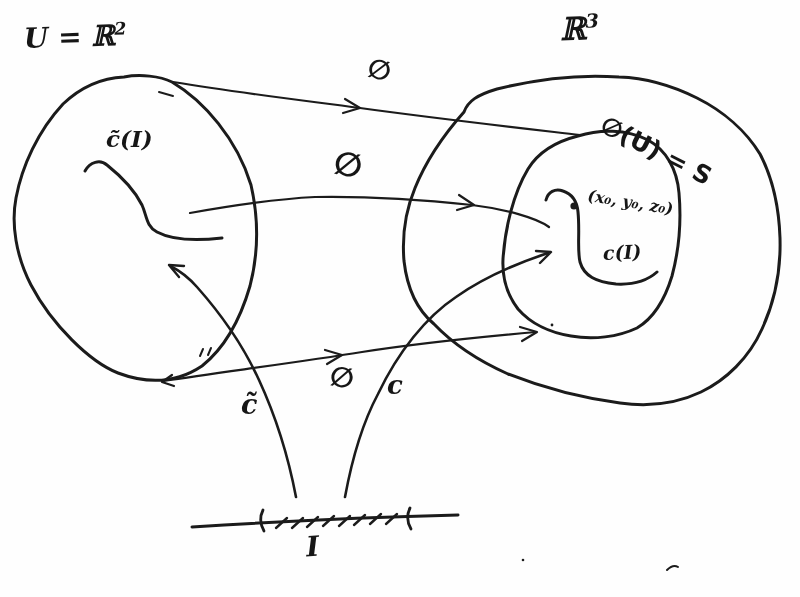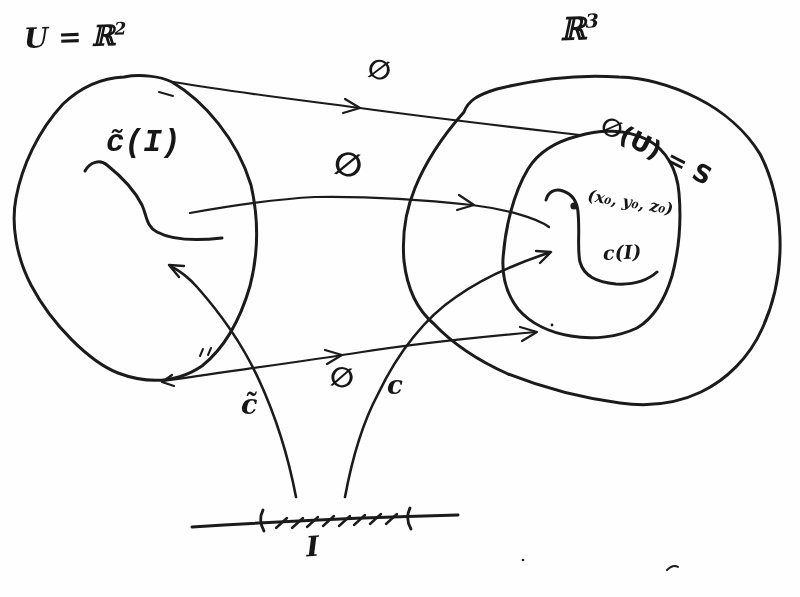--- a/index.html
+++ b/index.html
@@ -14,21 +14,21 @@
     white-space:nowrap;line-height:1;user-select:none;
   }
   .sans{font-family:"DejaVu Sans", sans-serif;font-style:normal;}
   .lbl sup{font-size:0.62em;}
   #space-left   {left:24px;  top:22px;  font-size:28px; transform:rotate(-2deg);}
   #space-right  {left:560px; top:12px;  font-size:31px; transform:rotate(-2deg);}
   #phi-top      {left:368px; top:56px;  font-size:27px; transform:rotate(14deg);}
   #phi-middle   {left:334px; top:148px; font-size:33px; transform:rotate(12deg);}
   #phi-bottom   {left:330px; top:364px; font-size:28px; transform:rotate(10deg);}
   #surface-label{left:608px; top:112px; font-size:25px; transform:rotate(27deg);transform-origin:left top;}
-  #curve-left-label {left:106px; top:127px; font-size:31px;font-family:Liberation Mono, monospace;}
+  #curve-left-label {left:106px; top:127px; font-size:23px;}
   #point-label  {left:589px; top:188px; font-size:16px; transform:rotate(9deg);transform-origin:left top;}
   #curve-right-label{left:603px; top:243px; font-size:19px; transform:rotate(-3deg);}
   #shaft-left-label {left:241px; top:391px; font-size:27px;}
   #shaft-right-label{left:387px; top:372px; font-size:26px;}
   #interval-label   {left:306px; top:533px; font-size:28px; transform:rotate(-4deg);}
 </style>
 </head>
 <body>
 
 <div id="stage">

